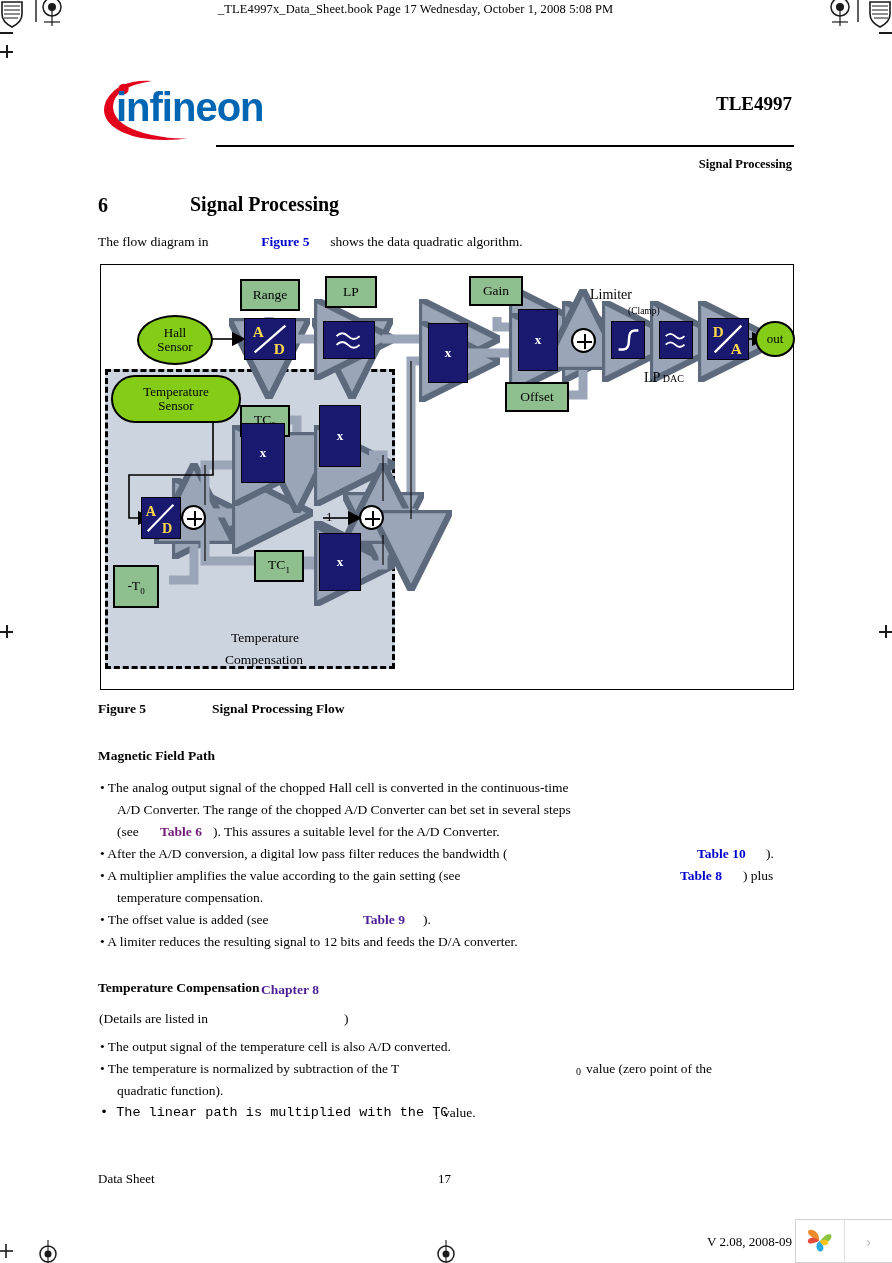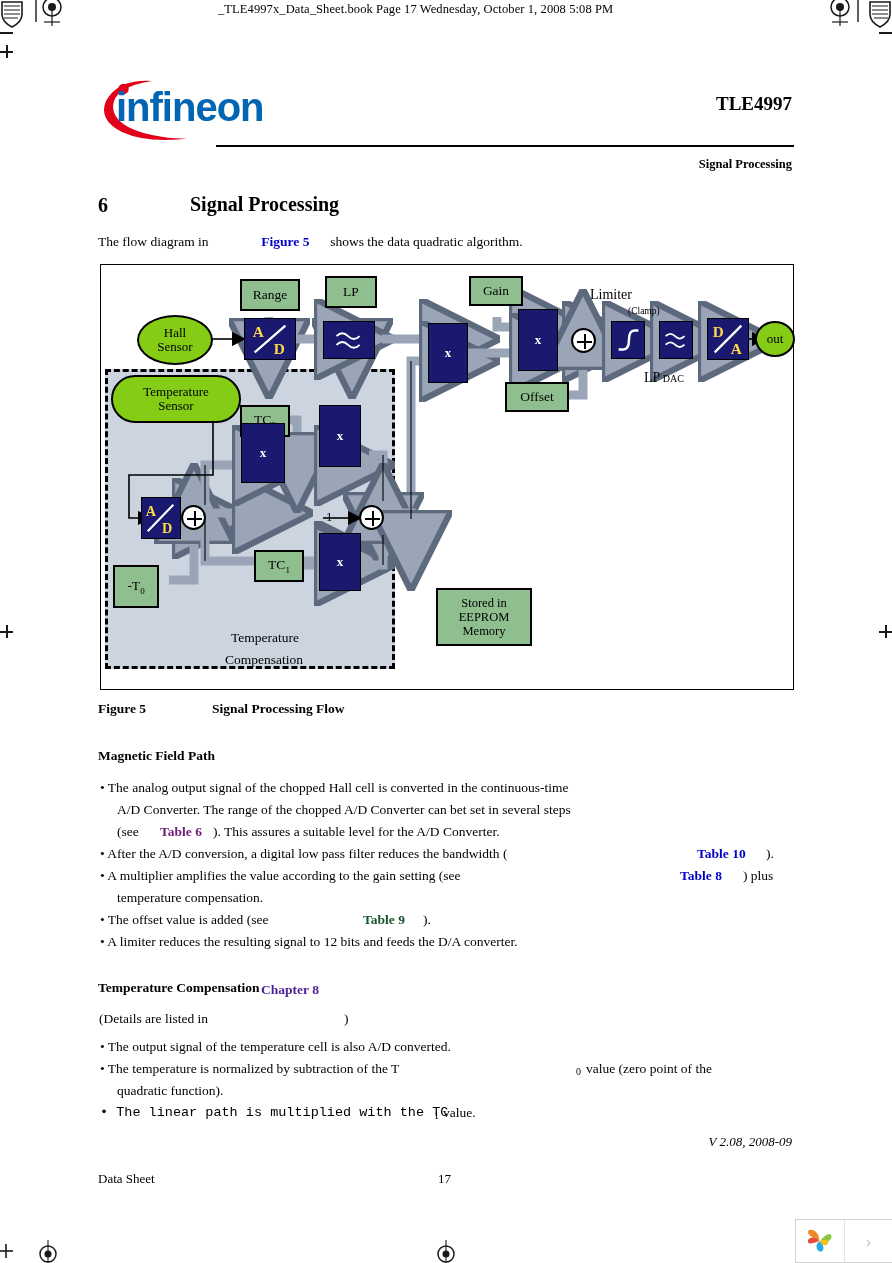--- a/index.html
+++ b/index.html
@@ -64,21 +64,21 @@
   .figcap-l{position:absolute;left:98px;top:701px;font-size:13.5px;font-weight:bold;}
   .figcap-r{position:absolute;left:212px;top:701px;font-size:13.5px;font-weight:bold;}
 
   
   .h3{position:absolute;font-size:13.5px;font-weight:bold;white-space:nowrap;}
   .ln{position:absolute;font-size:13.5px;white-space:nowrap;}
 
   
   .ft-l{position:absolute;left:98px;top:1171px;font-size:13px;}
   .ft-c{position:absolute;left:438px;top:1171px;font-size:13px;}
-  .ft-r{position:absolute;left:792px;top:1134px;font-size:13px;transform:translateX(-100%);white-space:nowrap;font-style:italic;}
+  .ft-r{position:absolute;left:792px;top:1234px;font-size:13px;transform:translateX(-100%);white-space:nowrap;}
 
   
   .widget{position:absolute;left:795px;top:1219px;width:96px;height:42px;
     background:#fff;border:1px solid #d2d2d2;display:flex;}
   .widget-a{width:48px;height:100%;display:flex;align-items:center;justify-content:center;
     border-right:1px solid #e2e2e2;}
   .widget-b{width:47px;height:100%;display:flex;align-items:center;justify-content:center;
     color:#bdbdbd;font-size:15px;font-family:"Liberation Sans",sans-serif;}
 </style>
 </head>
@@ -256,25 +256,20 @@
     <span>Offset</span>
   </div>
   <div class="gbox" style="left:139px;top:140px;width:50px;height:32px;">
     <span><span>TC</span><span class="sub">2</span></span>
   </div>
   <div class="gbox" style="left:153px;top:285px;width:50px;height:32px;">
     <span><span>TC</span><span class="sub">1</span></span>
   </div>
   <div class="gbox" style="left:12px;top:300px;width:46px;height:43px;">
     <span><span>-T</span><span class="sub">0</span></span>
-  </div>
-  <div class="gbox" style="left:335px;top:323px;width:96px;height:58px;font-size:12.5px;flex-direction:column;">
-    <span>Stored in</span>
-    <span>EEPROM</span>
-    <span>Memory</span>
   </div>
 
   <div class="ellip" style="left:36px;top:50px;width:76px;height:50px;">
     <span>Hall</span>
     <span>Sensor</span>
   </div>
   <div class="ellip" style="left:10px;top:110px;width:130px;height:48px;border-radius:24px;">
     <span>Temperature</span>
     <span>Sensor</span>
   </div>
@@ -362,21 +357,21 @@
     <div class="ln" style="left: 160px; top: 824px; color: #701a75; font-weight: bold;">Table 6</div>
     <div class="ln" style="left: 213px; top: 824px;">). This assures a suitable level for the A/D Converter.</div>
     <div class="ln" style="left: 100px; top: 846px;">• After the A/D conversion, a digital low pass filter reduces the bandwidth (</div>
     <div class="ln" style="left: 697px; top: 846px; color: rgb(0, 0, 204); font-weight: bold;">Table 10</div>
     <div class="ln" style="left: 766px; top: 846px;">).</div>
     <div class="ln" style="left: 100px; top: 868px;">• A multiplier amplifies the value according to the gain setting (see</div>
     <div class="ln" style="left: 680px; top: 868px; color: rgb(0, 0, 204); font-weight: bold;">Table 8</div>
     <div class="ln" style="left: 743px; top: 868px;">) plus</div>
     <div class="ln" style="left: 117px; top: 890px;">temperature compensation.</div>
     <div class="ln" style="left: 100px; top: 912px;">• The offset value is added (see</div>
-    <div class="ln" style="left: 363px; top: 912px; color: #14532d; font-weight: bold; text-align: right;">Table 9</div>
+    <div class="ln" style="left: 363px; top: 912px; color: #4c1d95; font-weight: bold; text-align: right;">Table 9</div>
     <div class="ln" style="left: 423px; top: 912px;">).</div>
     <div class="ln" style="left: 100px; top: 934px; text-align: right;">• A limiter reduces the resulting signal to 12 bits and feeds the D/A converter.</div>
   </div>
 
 <div class="h3" style="left:98px;top:980px;">Temperature Compensation</div>
 <div id="tc-lines">
     <div class="ln" style="left: 99px; top: 1011px;">(Details are listed in</div>
     <div class="ln" style="left: 261px; top: 982px; color: #4c1d95; font-weight: bold;">Chapter 8</div>
     <div class="ln" style="left: 344px; top: 1011px;">)</div>
     <div class="ln" style="left: 100px; top: 1039px;">• The output signal of the temperature cell is also A/D converted.</div>

